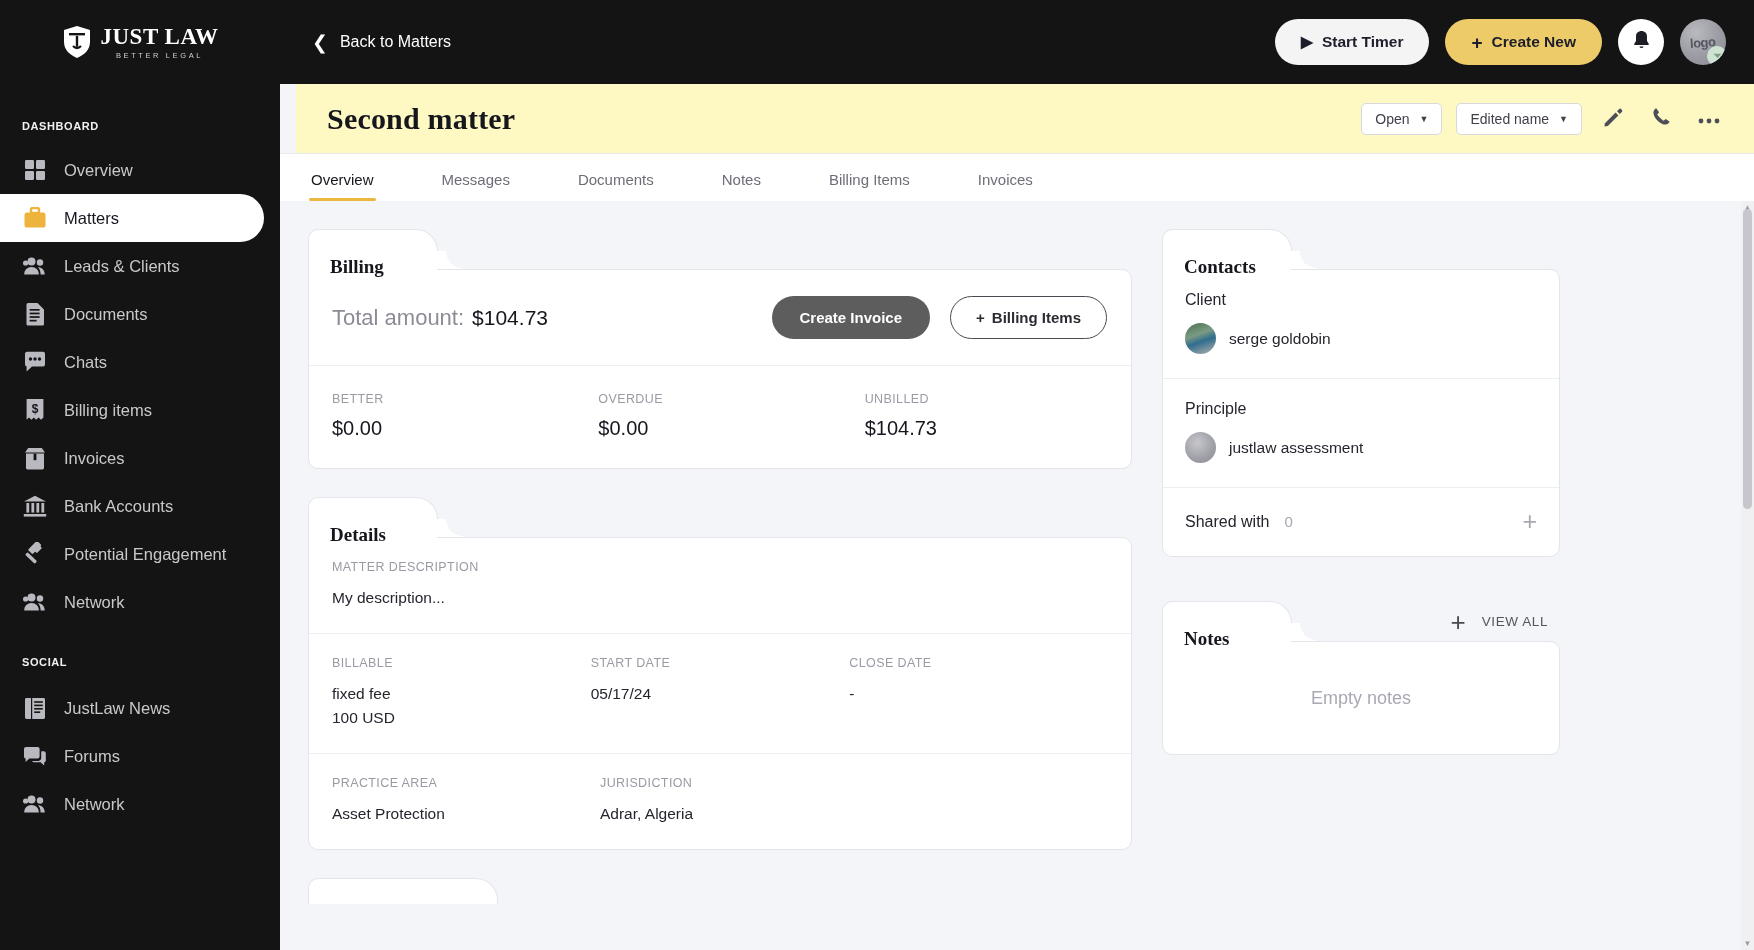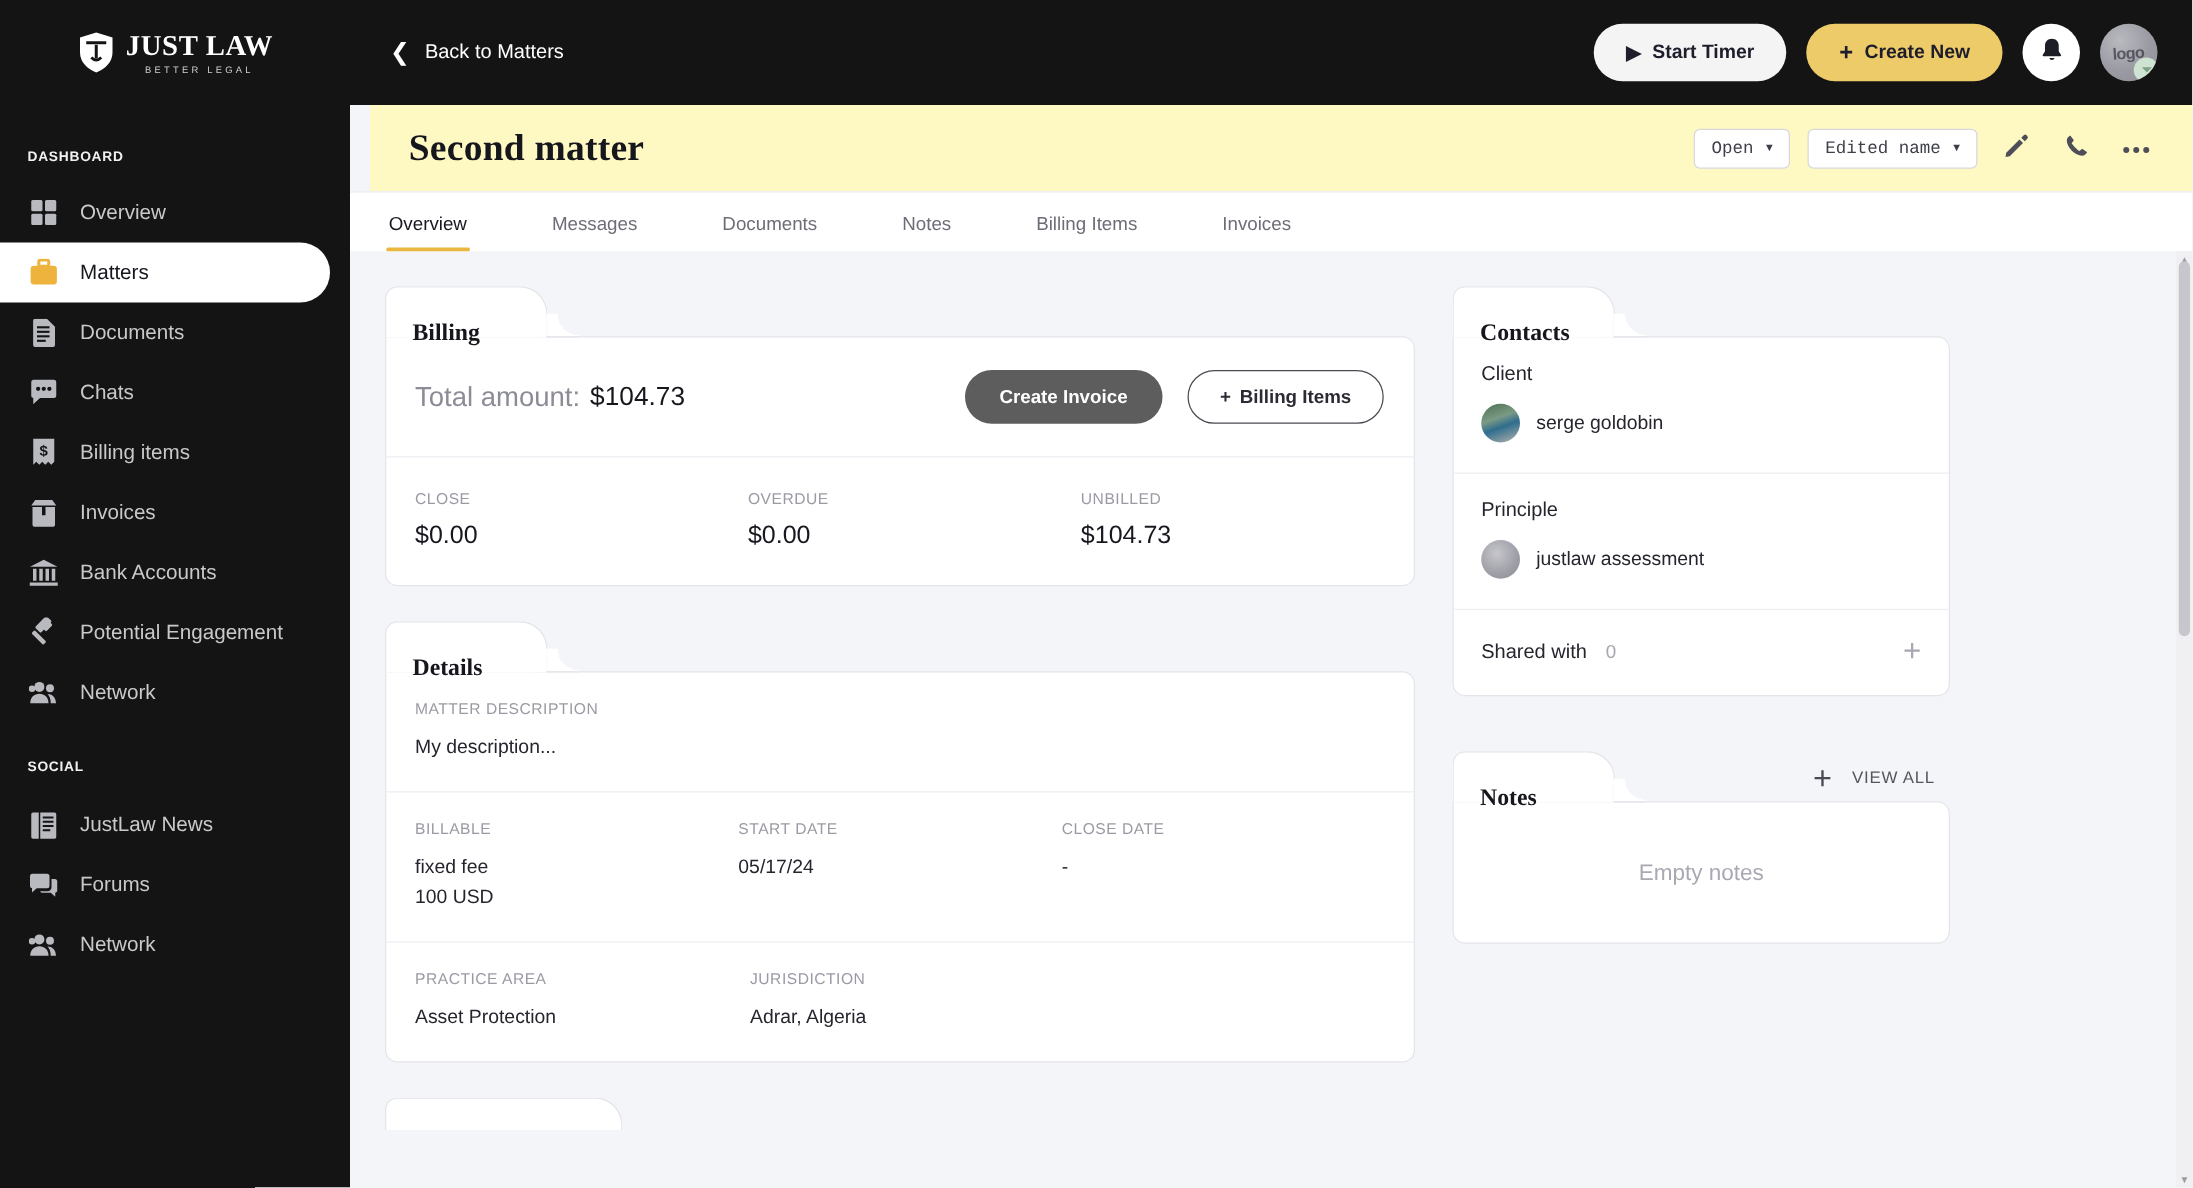--- a/index.html
+++ b/index.html
@@ -97,21 +97,21 @@
     z-index: 3;
   }
   .matter-title {
     font-family: "Liberation Serif", serif;
     font-size: 30px; font-weight: 700; color: #16161d; letter-spacing: .2px;
   }
   .matter-header-right { margin-left: auto; display: flex; align-items: center; gap: 14px; }
   .select-pill {
     height: 32px; border: 1px solid #d8d8de; border-radius: 5px; background: #fff;
     display: flex; align-items: center; gap: 10px; padding: 0 13px;
-    font-size: 14px; color: #3f3f49; cursor: pointer; font-family: Liberation Mono, monospace;
+    font-size: 14px; color: #3f3f49; cursor: pointer;
   }
   .caret { font-size: 9px; color: #3f3f49; }
   .hdr-icon { width: 34px; height: 34px; display: flex; align-items: center; justify-content: center; cursor: pointer; }
 
   
   .tabs-bar {
     position: absolute; top: 153px; left: 0; right: 0; height: 48px;
     background: #fff; border-top: 1px solid #eaeaee;
     display: flex; align-items: flex-end; padding-left: 31px; z-index: 3;
   }
@@ -271,20 +271,32 @@
           <span class="nav-icon" style="color: rgb(238, 179, 60);">
             <svg width="24" height="22" viewBox="0 0 24 22">
               <rect x="8" y="1" width="8" height="5" rx="1.6" fill="none" stroke="currentColor" stroke-width="2.4"></rect>
               <rect x="1.5" y="5.5" width="21" height="15" rx="2.6" fill="currentColor"></rect>
             </svg>
           </span>
           <span class="nav-label">Matters</span>
         </div>
         <div class="nav-item">
           <span class="nav-icon" style="color: rgb(185, 185, 192);">
+            <svg width="24" height="20" viewBox="0 0 24 20">
+              <circle cx="8.5" cy="5.5" r="4" fill="currentColor"></circle>
+              <circle cx="17" cy="6.5" r="3.2" fill="currentColor"></circle>
+              <circle cx="2.6" cy="7" r="2.6" fill="currentColor"></circle>
+              <path d="M1.2 18.5 C1.2 13.8 4.4 11 8.5 11 C12.6 11 15.8 13.8 15.8 18.5 Z" fill="currentColor"></path>
+              <path d="M15 11.2 C18.6 11.2 21.5 13.4 21.8 18.5 H17.6 C17.6 15.2 16.6 12.8 15 11.2 Z" fill="currentColor"></path>
+            </svg>
+          </span>
+          <span class="nav-label">Leads &amp; Clients</span>
+        </div>
+        <div class="nav-item">
+          <span class="nav-icon" style="color: rgb(185, 185, 192);">
             <svg width="20" height="23" viewBox="0 0 20 23">
               <path d="M1.5 1.6 A1.6 1.6 0 0 1 3.1 0 H12.5 L19 6.4 V21 A1.6 1.6 0 0 1 17.4 22.6 H3.1 A1.6 1.6 0 0 1 1.5 21 Z" fill="currentColor"></path>
               <rect x="4.6" y="6" width="10" height="1.7" fill="#141414"></rect>
               <rect x="4.6" y="9.6" width="10" height="1.7" fill="#141414"></rect>
               <rect x="4.6" y="13.2" width="10" height="1.7" fill="#141414"></rect>
               <rect x="4.6" y="16.8" width="7" height="1.7" fill="#141414"></rect>
             </svg>
           </span>
           <span class="nav-label">Documents</span>
         </div>
@@ -489,21 +501,21 @@
               <div class="billing-actions">
                 <button class="btn-dark">Create Invoice</button>
                 <button class="btn-outline">
                   <span>+</span>
                   <span>Billing Items</span>
                 </button>
               </div>
             </div>
             <div class="billing-stats" id="billing-stats">
                 <div class="stat">
-                  <div class="stat-label">CLOSE</div>
+                  <div class="stat-label">BETTER</div>
                   <div class="stat-value">$0.00</div>
                 </div>
                 <div class="stat">
                   <div class="stat-label">OVERDUE</div>
                   <div class="stat-value">$0.00</div>
                 </div>
                 <div class="stat">
                   <div class="stat-label">UNBILLED</div>
                   <div class="stat-value">$104.73</div>
                 </div>

